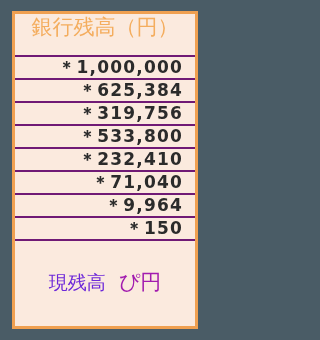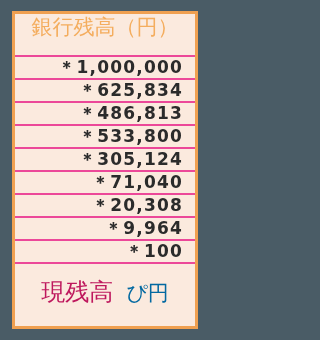--- a/index.html
+++ b/index.html
@@ -34,21 +34,21 @@
     flex-direction: column;
   }
   .row {
     box-sizing: border-box;
     background: #fbeade;
     display: flex;
     align-items: center;
     flex: 0 0 auto;
   }
   .sep {
-    border-top: 2px solid #ec4899;
+    border-top: 2px solid #701a75;
   }
   
   #header-row {
     height: 41px;
     justify-content: center;
     padding-bottom: 14px;
   }
   #header-title {
     font-family: "DejaVu Sans", sans-serif;
     font-size: 21px;
@@ -80,69 +80,66 @@
     align-items: center;
     padding-bottom: 2px;
   }
   #footer-inner {
     display: flex;
     align-items: baseline;
     white-space: nowrap;
   }
   #footer-label {
     font-family: Liberation Mono, monospace;
-    font-size: 24px;
-    color: #be185d;
+    font-size: 19px;
+    color: #6d28d9;
     line-height: 1;
   }
   #footer-gap { width: 13px; display: inline-block; }
   #footer-value {
     font-family: "DejaVu Sans", sans-serif;
     font-size: 21px;
-    color: #0369a1;
+    color: #a21caf;
     line-height: 1;
   }
 </style>
 </head>
 <body>
 
 <div id="screen">
 
   <div id="panel">
 
     <div class="row" id="header-row">
       <span id="header-title">銀行残高（円）</span>
     </div>
 
     <div class="row sep amount-row">
       <span class="amount-text">＊1,000,000</span>
     </div>
     <div class="row sep amount-row">
-      <span class="amount-text">＊625,834</span>
+      <span class="amount-text">＊625,384</span>
     </div>
     <div class="row sep amount-row">
-      <span class="amount-text">＊486,813</span>
+      <span class="amount-text">＊319,756</span>
     </div>
     <div class="row sep amount-row">
       <span class="amount-text">＊533,800</span>
     </div>
     <div class="row sep amount-row">
-      <span class="amount-text">＊305,124</span>
+      <span class="amount-text">＊232,410</span>
     </div>
     <div class="row sep amount-row">
       <span class="amount-text">＊71,040</span>
     </div>
     <div class="row sep amount-row">
-      <span class="amount-text">＊20,308</span>
-    </div>
-    <div class="row sep amount-row">
       <span class="amount-text">＊9,964</span>
     </div>
     <div class="row sep amount-row">
-      <span class="amount-text">＊100</span>
+      <span class="amount-text">＊150</span>
     </div>
 
     <div class="row sep" id="footer-row">
       <span id="footer-inner">
         <span id="footer-label">現残高</span>
         <span id="footer-gap"></span>
         <span id="footer-value">ぴ円</span>
       </span>
     </div>
 

